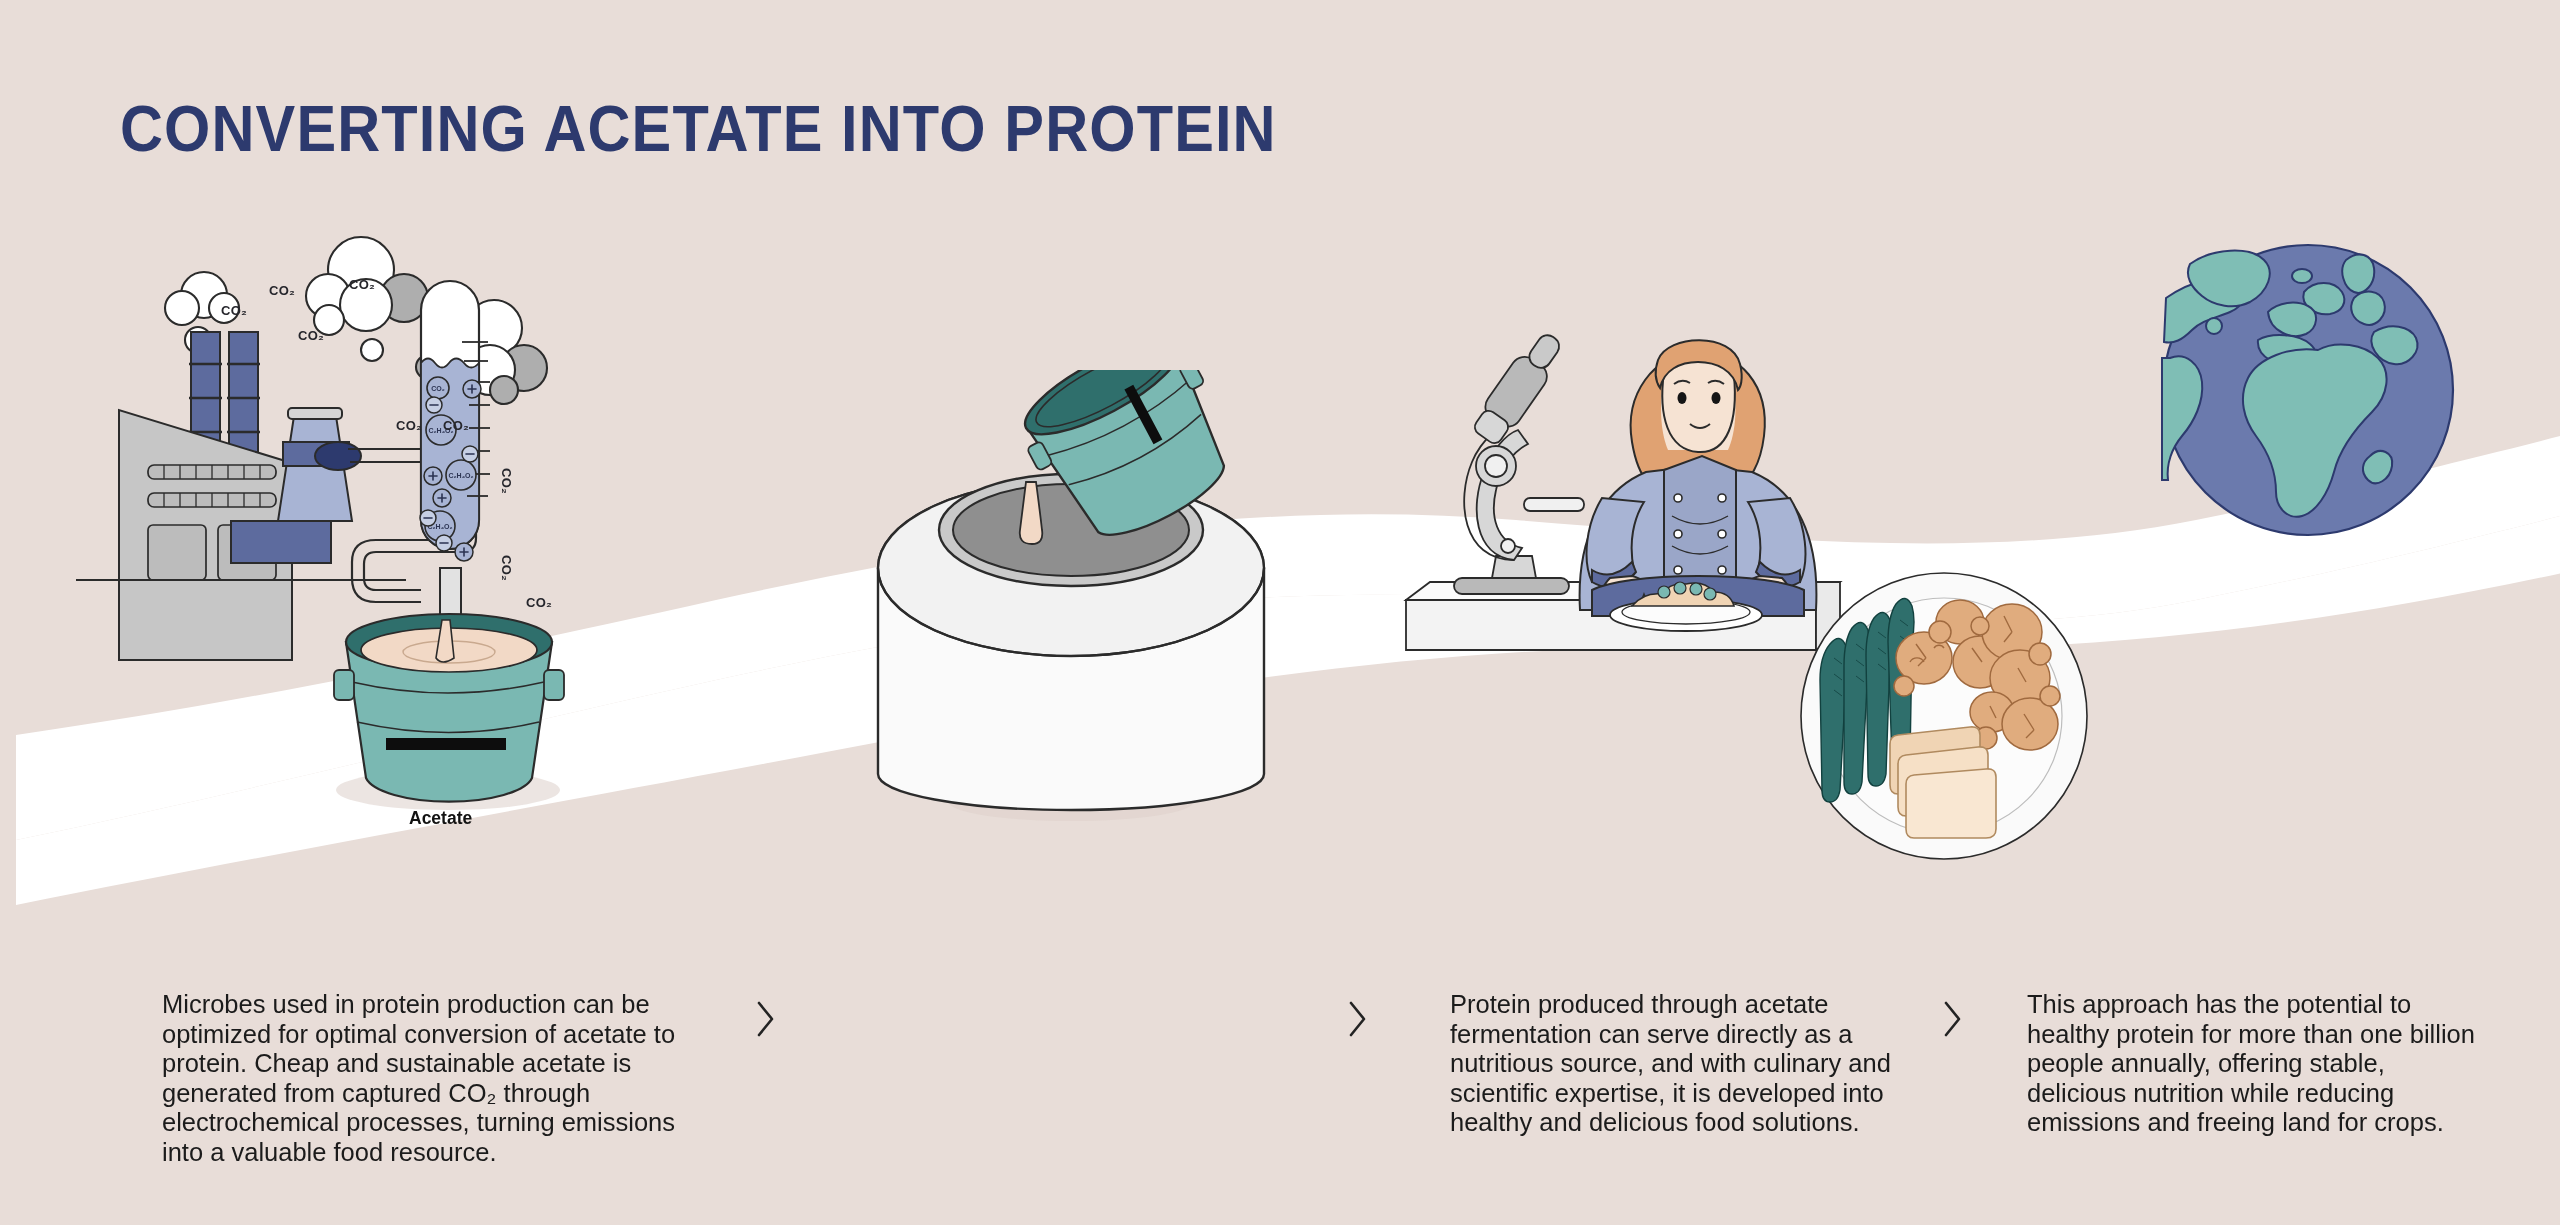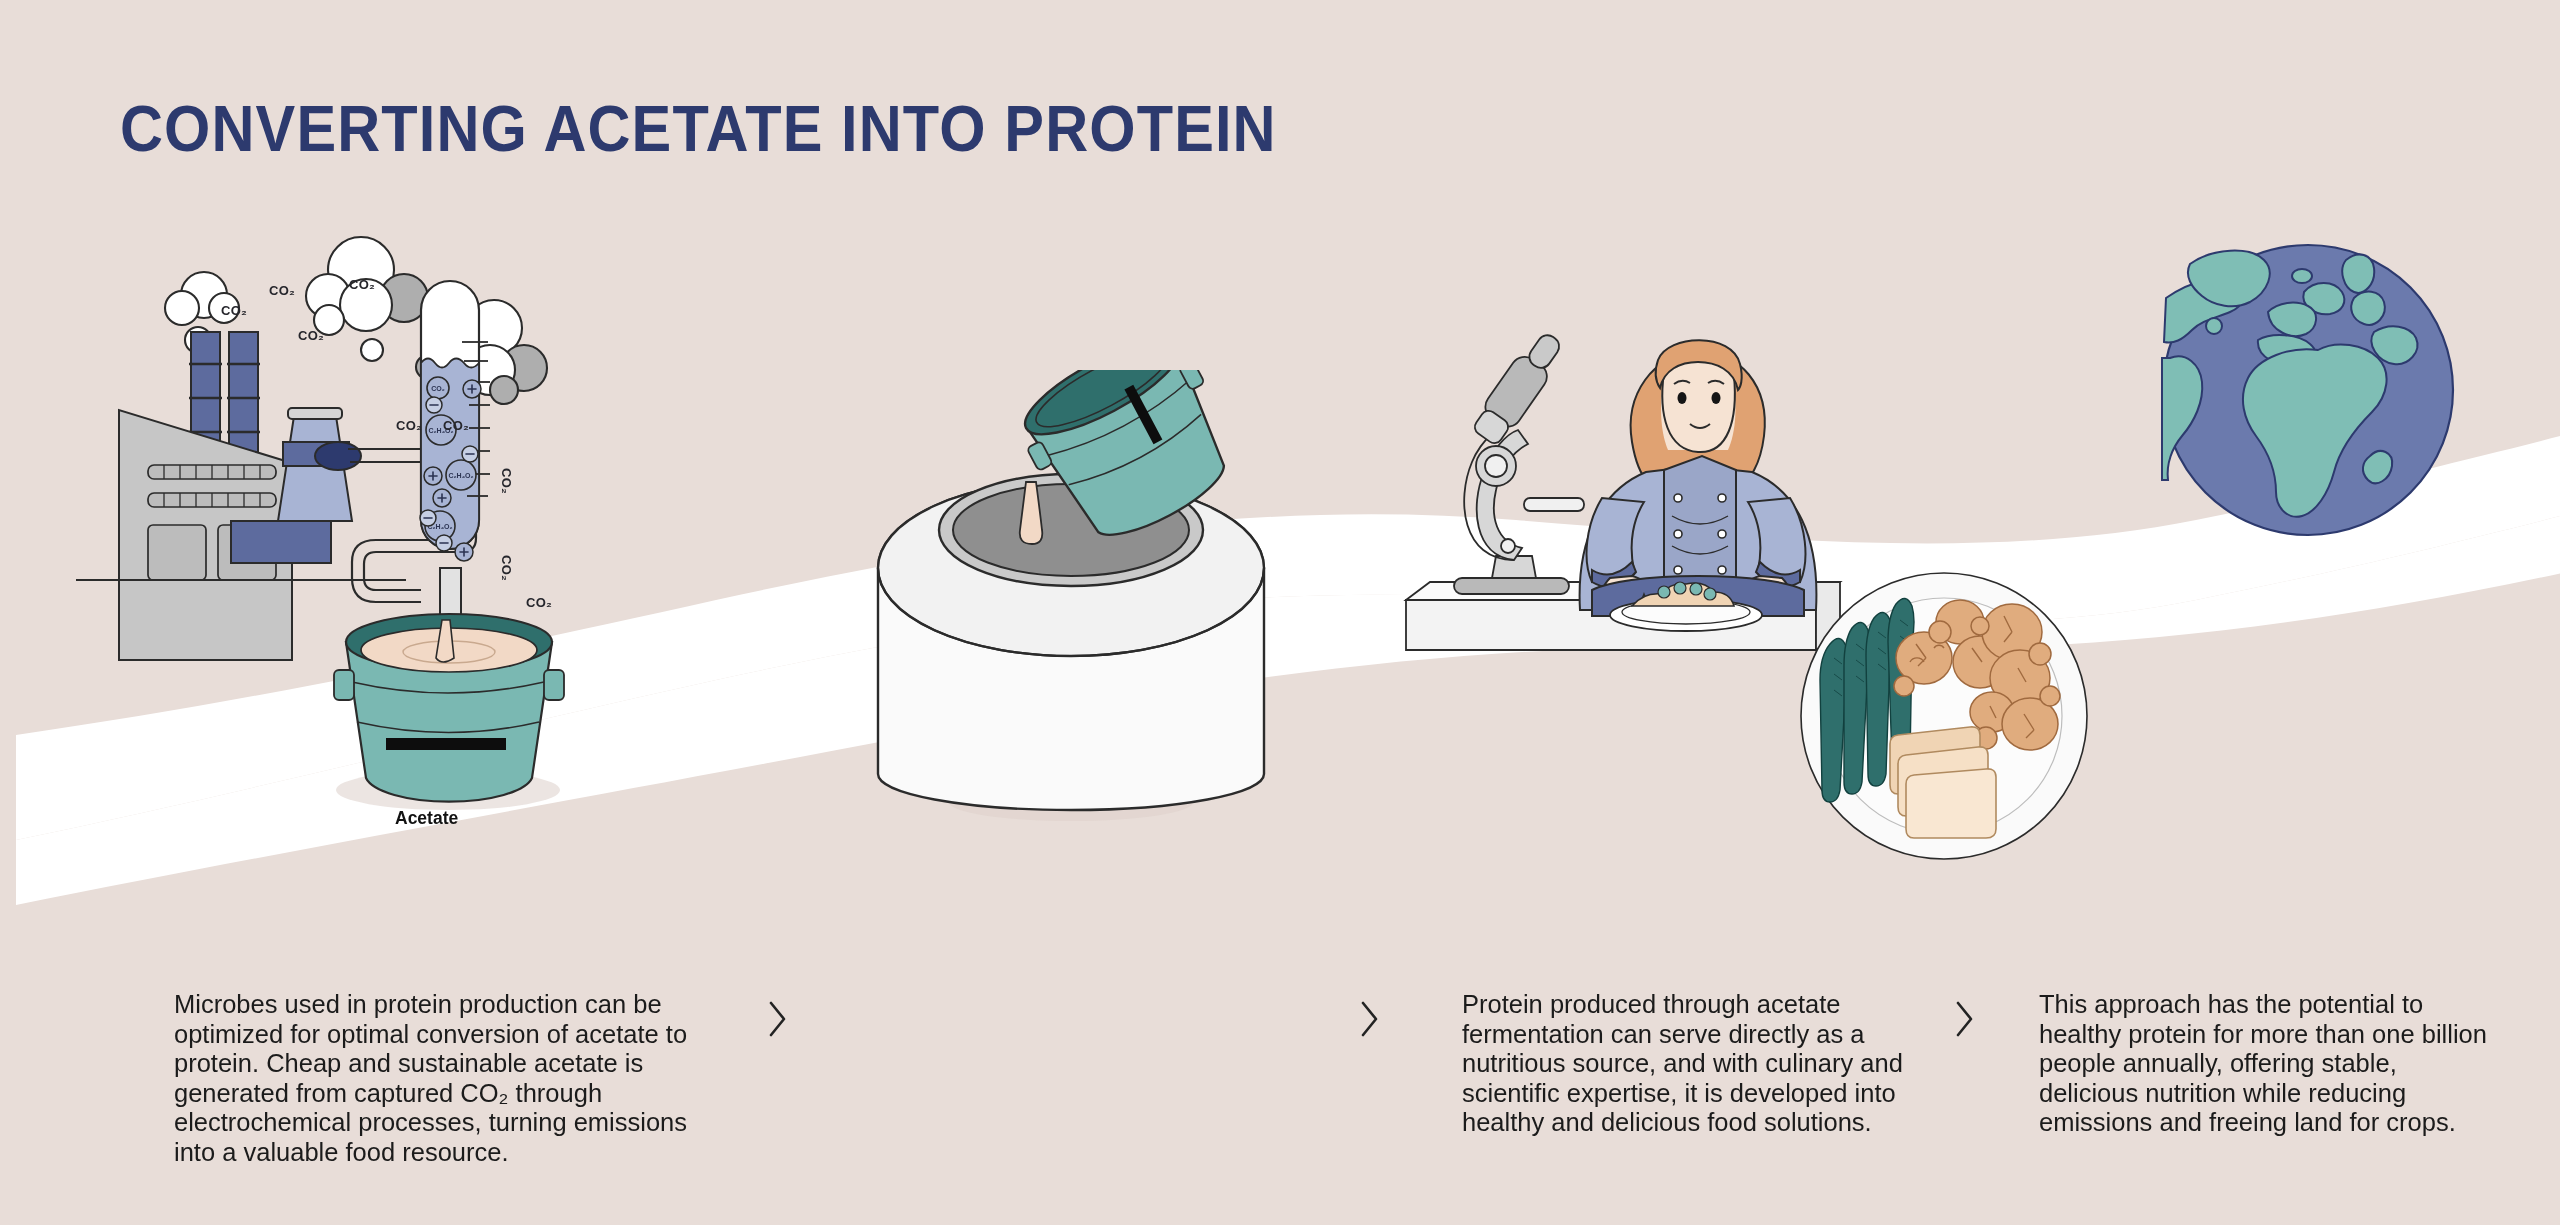--- a/index.html
+++ b/index.html
@@ -22,21 +22,21 @@
     letter-spacing:1.2px;
     color:#2d3a6e;
     font-family:"Liberation Sans", sans-serif;
     transform:scaleX(0.93);
     transform-origin:left top;
     white-space:nowrap;
   }
 
   #captions {
     position:absolute;
-    left:16px; top:990px;
+    left:4px; top:990px;
     width:2328px; height:235px;
   }
   .cap {
     position:absolute;
     top:0;
     font-size:25.5px;
     line-height:29.5px;
     color:#1b1b1b;
     font-family:"Liberation Sans", sans-serif;
   }
@@ -247,21 +247,21 @@
 
   <div class="co2lab" style="left:205px; top:303px;">CO₂</div>
   <div class="co2lab" style="left:253px; top:283px;">CO₂</div>
   <div class="co2lab" style="left:333px; top:277px;">CO₂</div>
   <div class="co2lab" style="left:282px; top:328px;">CO₂</div>
   <div class="co2lab" style="left:380px; top:418px;">CO₂</div>
   <div class="co2lab" style="left:427px; top:418px;">CO₂</div>
   <div class="co2lab rot" style="left:498px; top:468px;">CO₂</div>
   <div class="co2lab rot" style="left:498px; top:555px;">CO₂</div>
   <div class="co2lab" style="left:510px; top:595px;">CO₂</div>
-  <div class="acetate-lbl" style="left:379px; top:808px;">Acetate</div>
+  <div class="acetate-lbl" style="left:393px; top:808px;">Acetate</div>
 
   <svg class="scene" style="left:840px; top:370px; width:430px; height:460px;" viewBox="0 0 430 460">
     <ellipse cx="215" cy="432" rx="122" ry="19" fill="#ddcfca" opacity=".5"></ellipse>
     <g>
       <path d="M22 198 a193 88 0 0 1 386 0 L408 404 a193 36 0 0 1 -386 0 Z" fill="#fafafa" stroke="#2b2b2b" stroke-width="2.4"></path>
       <ellipse cx="215" cy="198" rx="193" ry="88" fill="#f2f2f2" stroke="#2b2b2b" stroke-width="2.4"></ellipse>
       <path d="M22 198 a193 88 0 0 0 386 0" fill="none" stroke="#2b2b2b" stroke-width="2.2"></path>
       <ellipse cx="215" cy="160" rx="132" ry="56" fill="#c9c9c9" stroke="#2b2b2b" stroke-width="2.4"></ellipse>
       <ellipse cx="215" cy="160" rx="118" ry="46" fill="#8f8f8f" stroke="#2b2b2b" stroke-width="2"></ellipse>
     </g>

